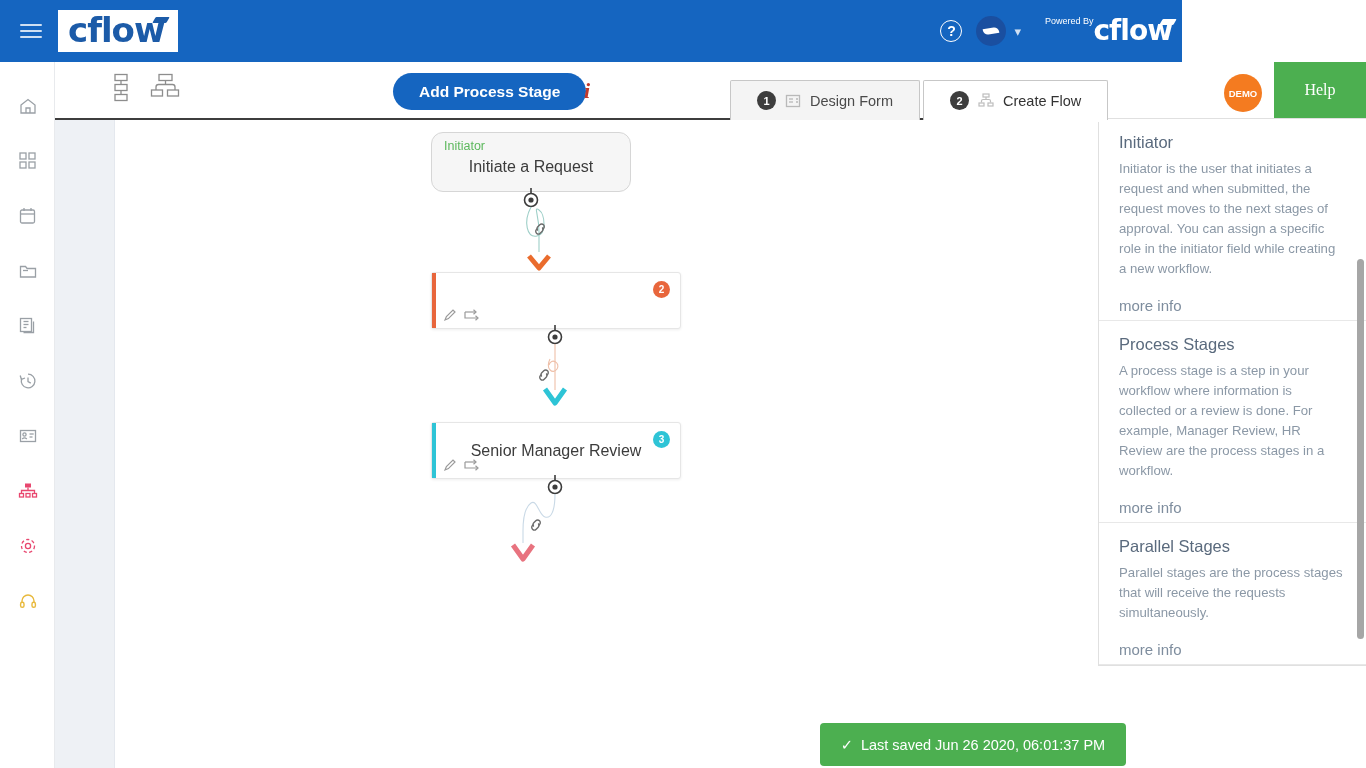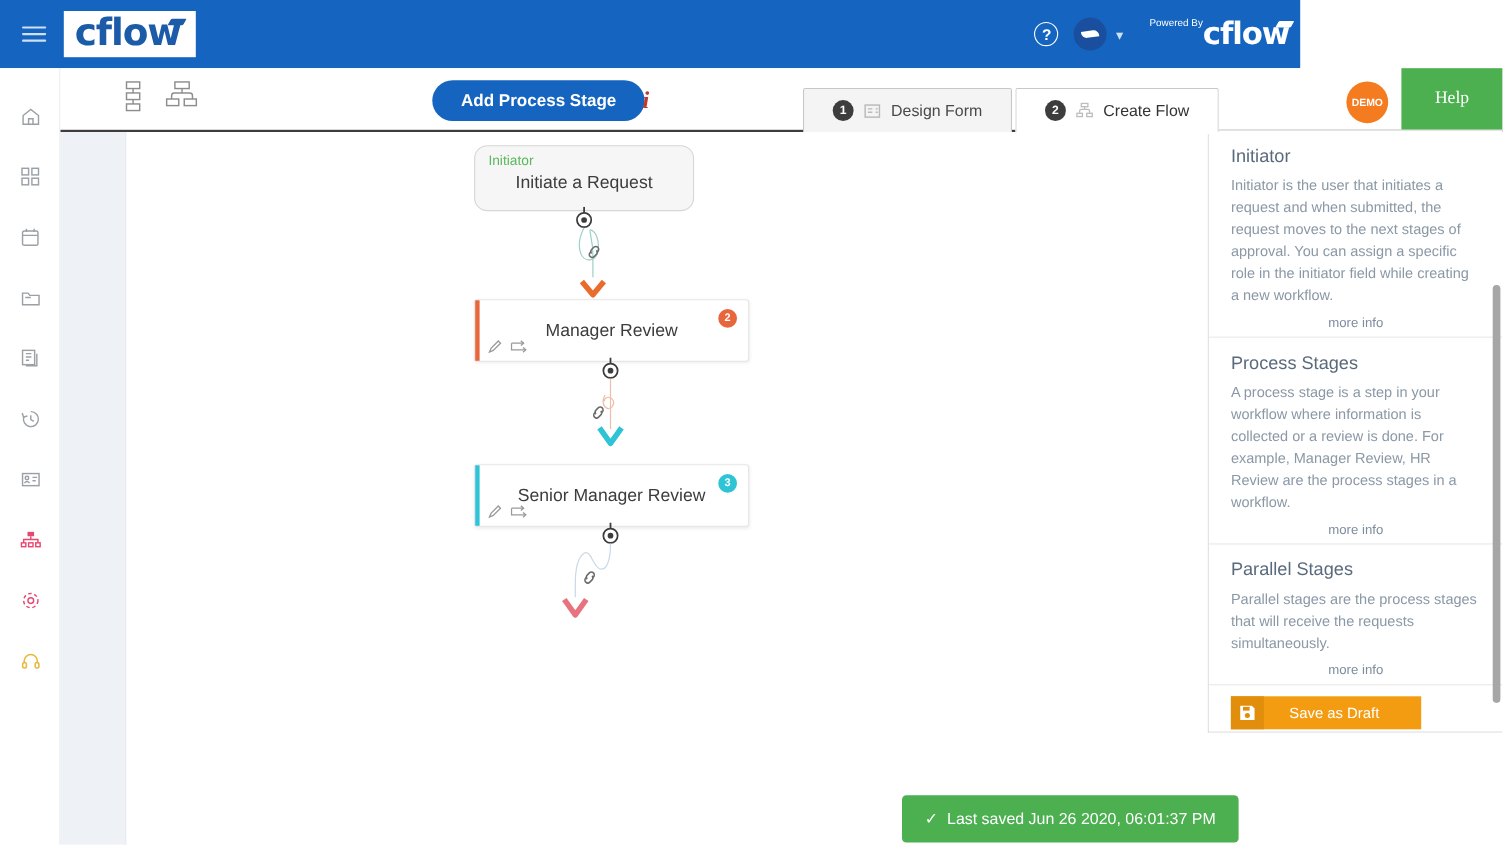--- a/index.html
+++ b/index.html
@@ -246,23 +246,23 @@
   .info-sec:last-of-type { border-bottom: none; }
   .info-title {
     font-size: 16.5px; color: #5a6a7d;
     margin-bottom: 7px; font-weight: normal;
   }
   .info-body {
     font-size: 13.2px; color: #8b98a6;
     line-height: 20px;
   }
   .more-info {
-    display: block; text-align: center;
-    font-size: 12px; color: #7e8d9e;
-    margin-top: 7px; cursor: pointer;
+    display: block; text-align: left;
+    font-size: 15px; color: #7e8d9e;
+    margin-top: 18px; cursor: pointer;
   }
   .panel-actions { padding: 10px 20px 14px 20px; }
   .act-btn {
     display: flex; align-items: center;
     width: 173px; height: 30px;
     border: none; cursor: pointer; color: #ffffff;
     font-size: 13.5px; margin-bottom: 6px;
     font-family: "Liberation Sans", sans-serif;
     padding: 0;
   }
@@ -487,21 +487,20 @@
     <span style="position:absolute;left:416px;top:100px;">
       <svg width="18" height="18" viewBox="0 0 18 18" fill="none" stroke="#6b6b6b" stroke-width="1.4">
         <path d="M6.8 10.5 a2.6 2.6 0 0 1 0-3.7 l2-2 a2.6 2.6 0 0 1 3.7 3.7 l-1 1"></path>
         <path d="M11.2 7.5 a2.6 2.6 0 0 1 0 3.7 l-2 2 a2.6 2.6 0 0 1-3.7-3.7 l1-1"></path>
       </svg>
     </span>
 
     <div class="node node-stage" style="left:316px; top:152px; width:250px; height:57px; position:absolute;">
       <div class="accent" style="background:#e8663c;"></div>
       <div class="badge" style="background:#e8663c;">2</div>
-      <div class="stage-txt">Manager Review</div>
       <div class="stage-tools">
         <span>
           <svg width="14" height="14" viewBox="0 0 14 14" fill="none" stroke="#9a9a9a" stroke-width="1.2">
             <path d="M2 12 l1.4-3.4 L10 2 l2 2 l-6.6 6.6 Z"></path>
           </svg>
         </span>
         <span>
           <svg width="17" height="14" viewBox="0 0 17 14" fill="none" stroke="#9a9a9a" stroke-width="1.2">
             <path d="M1 4 h11"></path>
               <path d="M9.5 1.8 L12 4 L9.5 6.2"></path>

